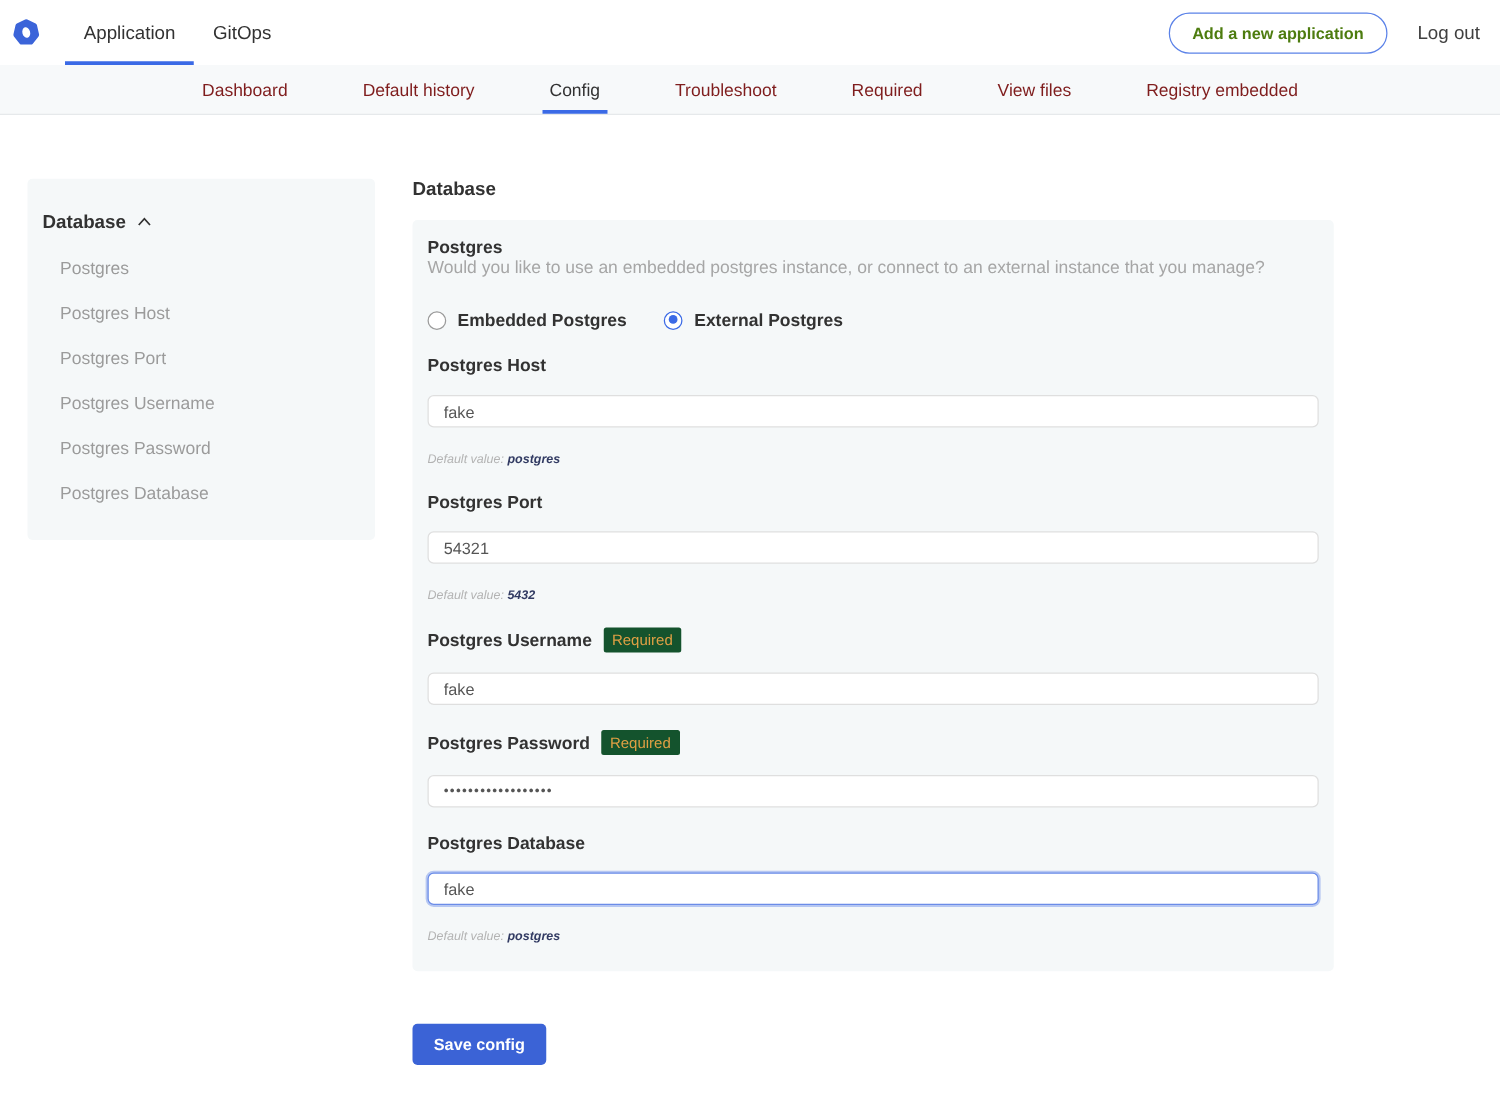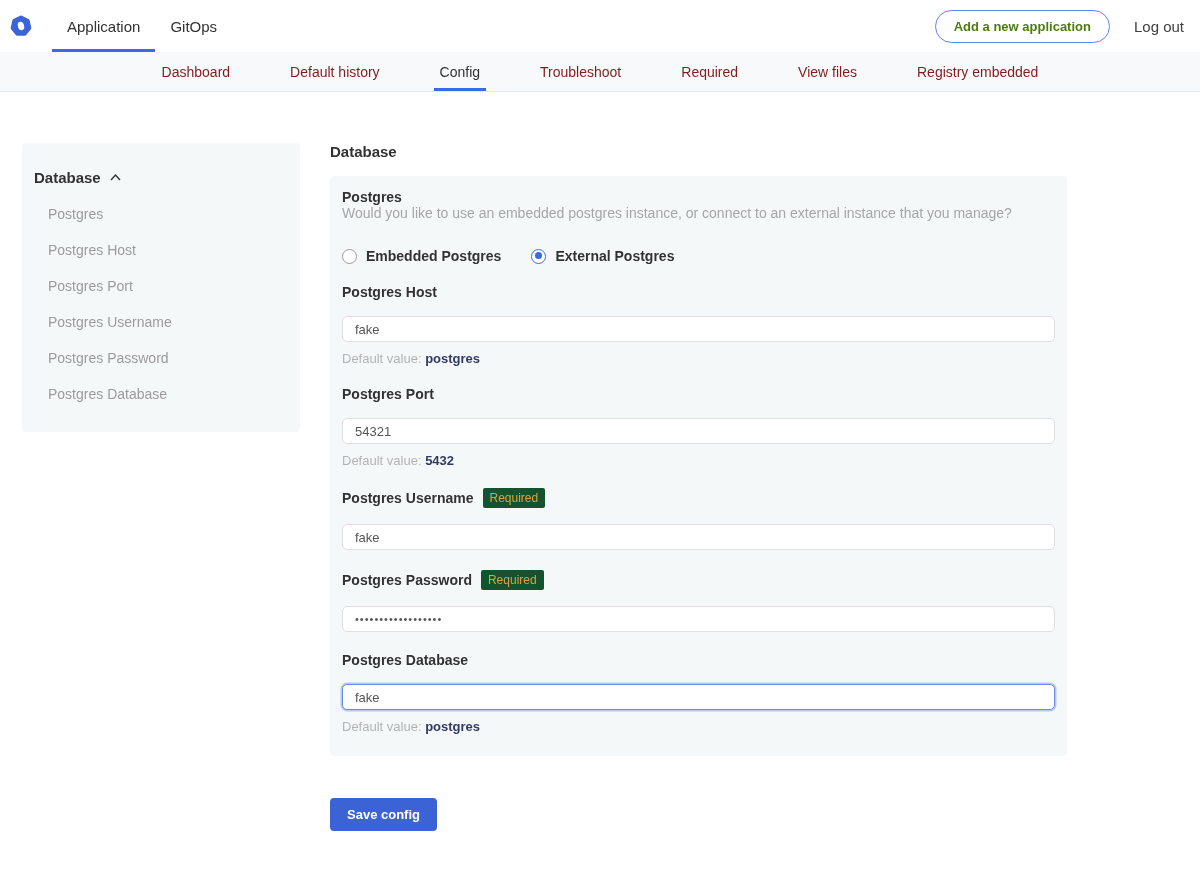--- a/index.html
+++ b/index.html
@@ -55,21 +55,21 @@
 
   .field { margin-top: 20px; }
   .field-label-row { display: flex; align-items: center; }
   .field-label { font-size: 14px; font-weight: bold; color: #323232; }
   .required-badge { margin-left: 9px; background: #14532d; color: #dfa044; font-size: 12px;
     padding: 3px 7px; border-radius: 2px; }
   .text-input { display: block; width: 100%; height: 26px; margin-top: 16px; background: #fff;
     border: 1px solid #dfdfdf; border-radius: 5px; padding: 0 12px; font-size: 13px; color: #555;
     font-family: "Liberation Sans", sans-serif; outline: none; }
   .text-input.focused { border: 1px solid #6b8ce8; box-shadow: 0 0 0 1.5px rgba(107,140,232,0.45); }
-  .default-hint { margin-top: 9px; font-size: 13px; color: #b3b3b3; }
+  .default-hint { margin-top: 20px; font-size: 10px; color: #b3b3b3; font-style: italic; }
   .default-hint b { color: #323b63; font-weight: bold; }
 
   .save-btn { margin-top: 42px; margin-bottom: 17px; background: #3b63d6; color: #fff;
     border: none; border-radius: 4px; font-size: 13px; font-weight: bold; padding: 9px 17px;
     cursor: pointer; font-family: "Liberation Sans", sans-serif; }
 </style>
 </head>
 <body>
 
 <div class="top-header">

